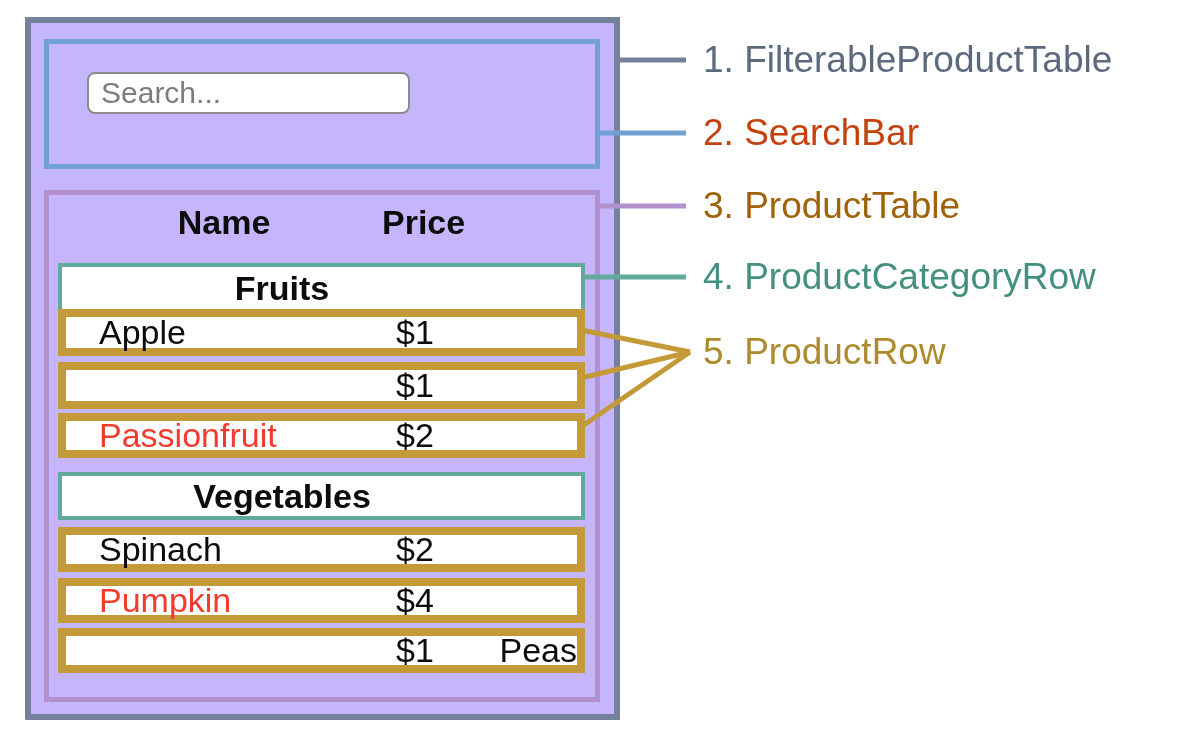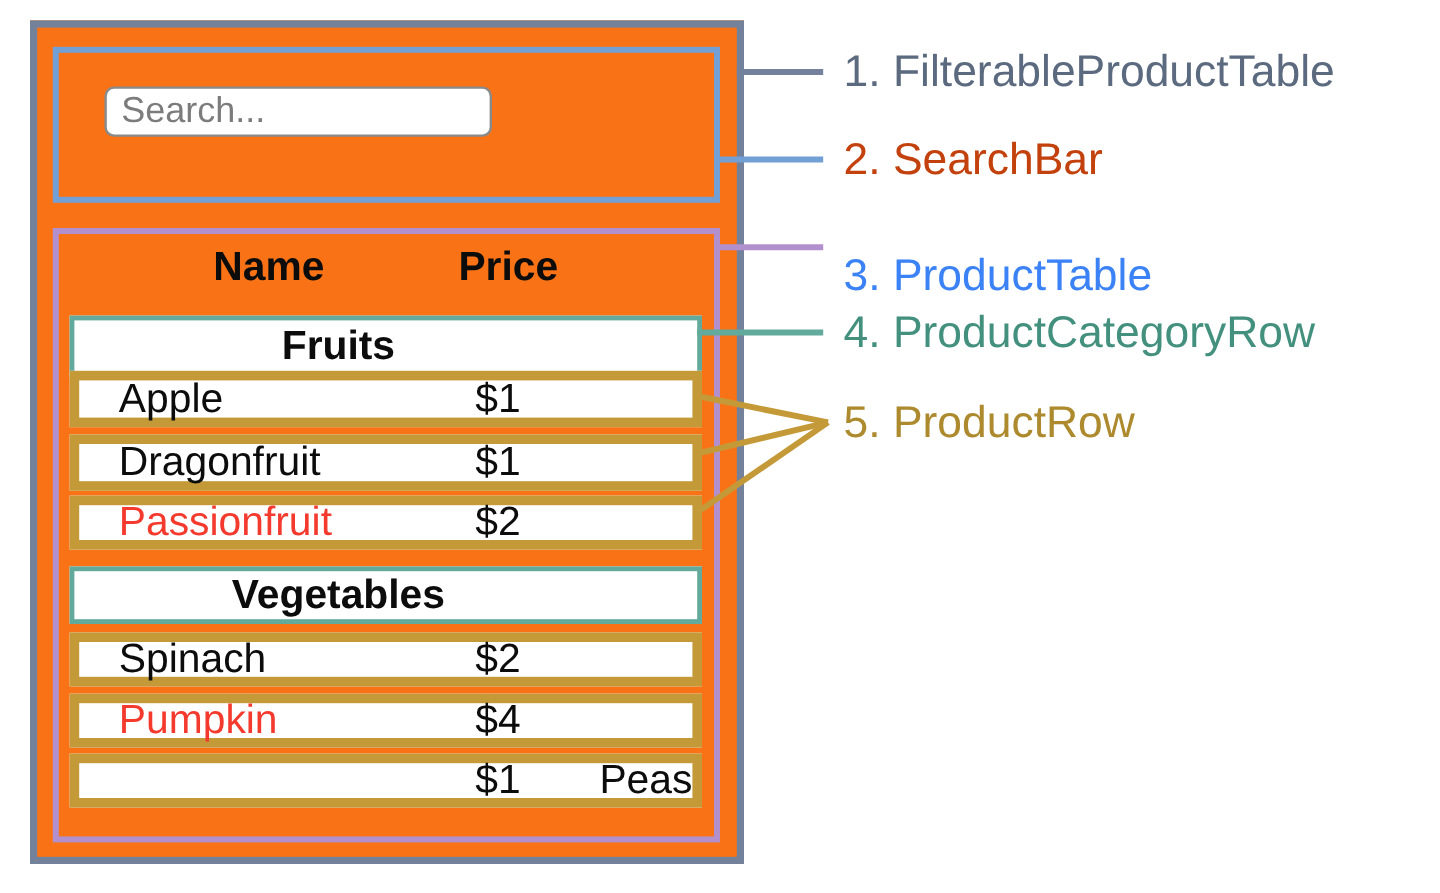--- a/index.html
+++ b/index.html
@@ -1,20 +1,20 @@
 <!DOCTYPE html>
 <html><head>
 <meta charset="utf-8">
 <style>
   html,body{margin:0;padding:0;background:#ffffff;}
   .canvas{
     position:relative;width:1200px;height:744px;background:#ffffff;overflow:hidden;
     font-family:"Liberation Sans","DejaVu Sans",sans-serif;
   }
-  .box{position:absolute;box-sizing:border-box;background:#f97316;}
+  .box{position:absolute;box-sizing:border-box;background:#c4b5fd;}
 
   
   .outer-box{left:25px;top:17px;width:595px;height:703px;border:6px solid #73819A;}
   .search-box{left:13px;top:16px;width:556px;height:130px;border:5px solid #73A0D4;}
   .table-box{left:13px;top:167px;width:556px;height:512px;border:5px solid #B290CD;}
 
   
   .search-input{
     position:absolute;left:38px;top:28px;width:323px;height:42px;box-sizing:border-box;
     border:2px solid #8A8A8A;border-radius:8px;padding:0 0 0 12px;
@@ -80,21 +80,20 @@
 
       <div class="cat-row row-fruits" style="border-color: rgb(98, 170, 156); margin-top: 11px;">
         <span class="cat-label">Fruits</span>
       </div>
 
       <div class="prod-row row-apple" style="border-color: rgb(196, 154, 57);">
         <span class="prod-name">Apple</span>
         <span class="prod-price">$1</span>
       </div>
       <div class="prod-row row-dragonfruit" style="border-color: rgb(196, 154, 57);">
-        <span class="prod-name">Dragonfruit</span>
         <span class="prod-price">$1</span>
       </div>
       <div class="prod-row row-passionfruit" style="border-color: rgb(196, 154, 57);">
         <span class="prod-name oos" style="color: rgb(244, 57, 45);">Passionfruit</span>
         <span class="prod-price">$2</span>
       </div>
 
       <div class="cat-row row-vegetables" style="border-color: rgb(98, 170, 156);">
         <span class="cat-label">Vegetables</span>
       </div>
@@ -120,17 +119,17 @@
     <line x1="596" y1="133" x2="686" y2="133" stroke-width="5" style="stroke: rgb(115, 160, 212);"></line>
     <line x1="596" y1="206" x2="686" y2="206" stroke-width="5" style="stroke: rgb(178, 144, 205);"></line>
     <line x1="581" y1="277" x2="686" y2="277" stroke-width="5" style="stroke: rgb(98, 170, 156);"></line>
     <line x1="581" y1="330" x2="690" y2="352" stroke-width="5" style="stroke: rgb(196, 154, 57);"></line>
     <line x1="581" y1="378" x2="690" y2="352" stroke-width="5" style="stroke: rgb(196, 154, 57);"></line>
     <line x1="581" y1="427" x2="690" y2="352" stroke-width="5" style="stroke: rgb(196, 154, 57);"></line>
   </svg>
 
   <div class="legend-label legend-1" style="color: rgb(92, 106, 127);">1. FilterableProductTable</div>
   <div class="legend-label legend-2" style="color: #c2410c;">2. SearchBar</div>
-  <div class="legend-label legend-3" style="color: #3b82f6; margin-top: 24px;">3. ProductTable</div>
+  <div class="legend-label legend-3" style="color: #a16207;">3. ProductTable</div>
   <div class="legend-label legend-4" style="color: rgb(67, 144, 126);">4. ProductCategoryRow</div>
   <div class="legend-label legend-5" style="color: rgb(172, 138, 45);">5. ProductRow</div>
 
 </div>
 
 </body></html>

